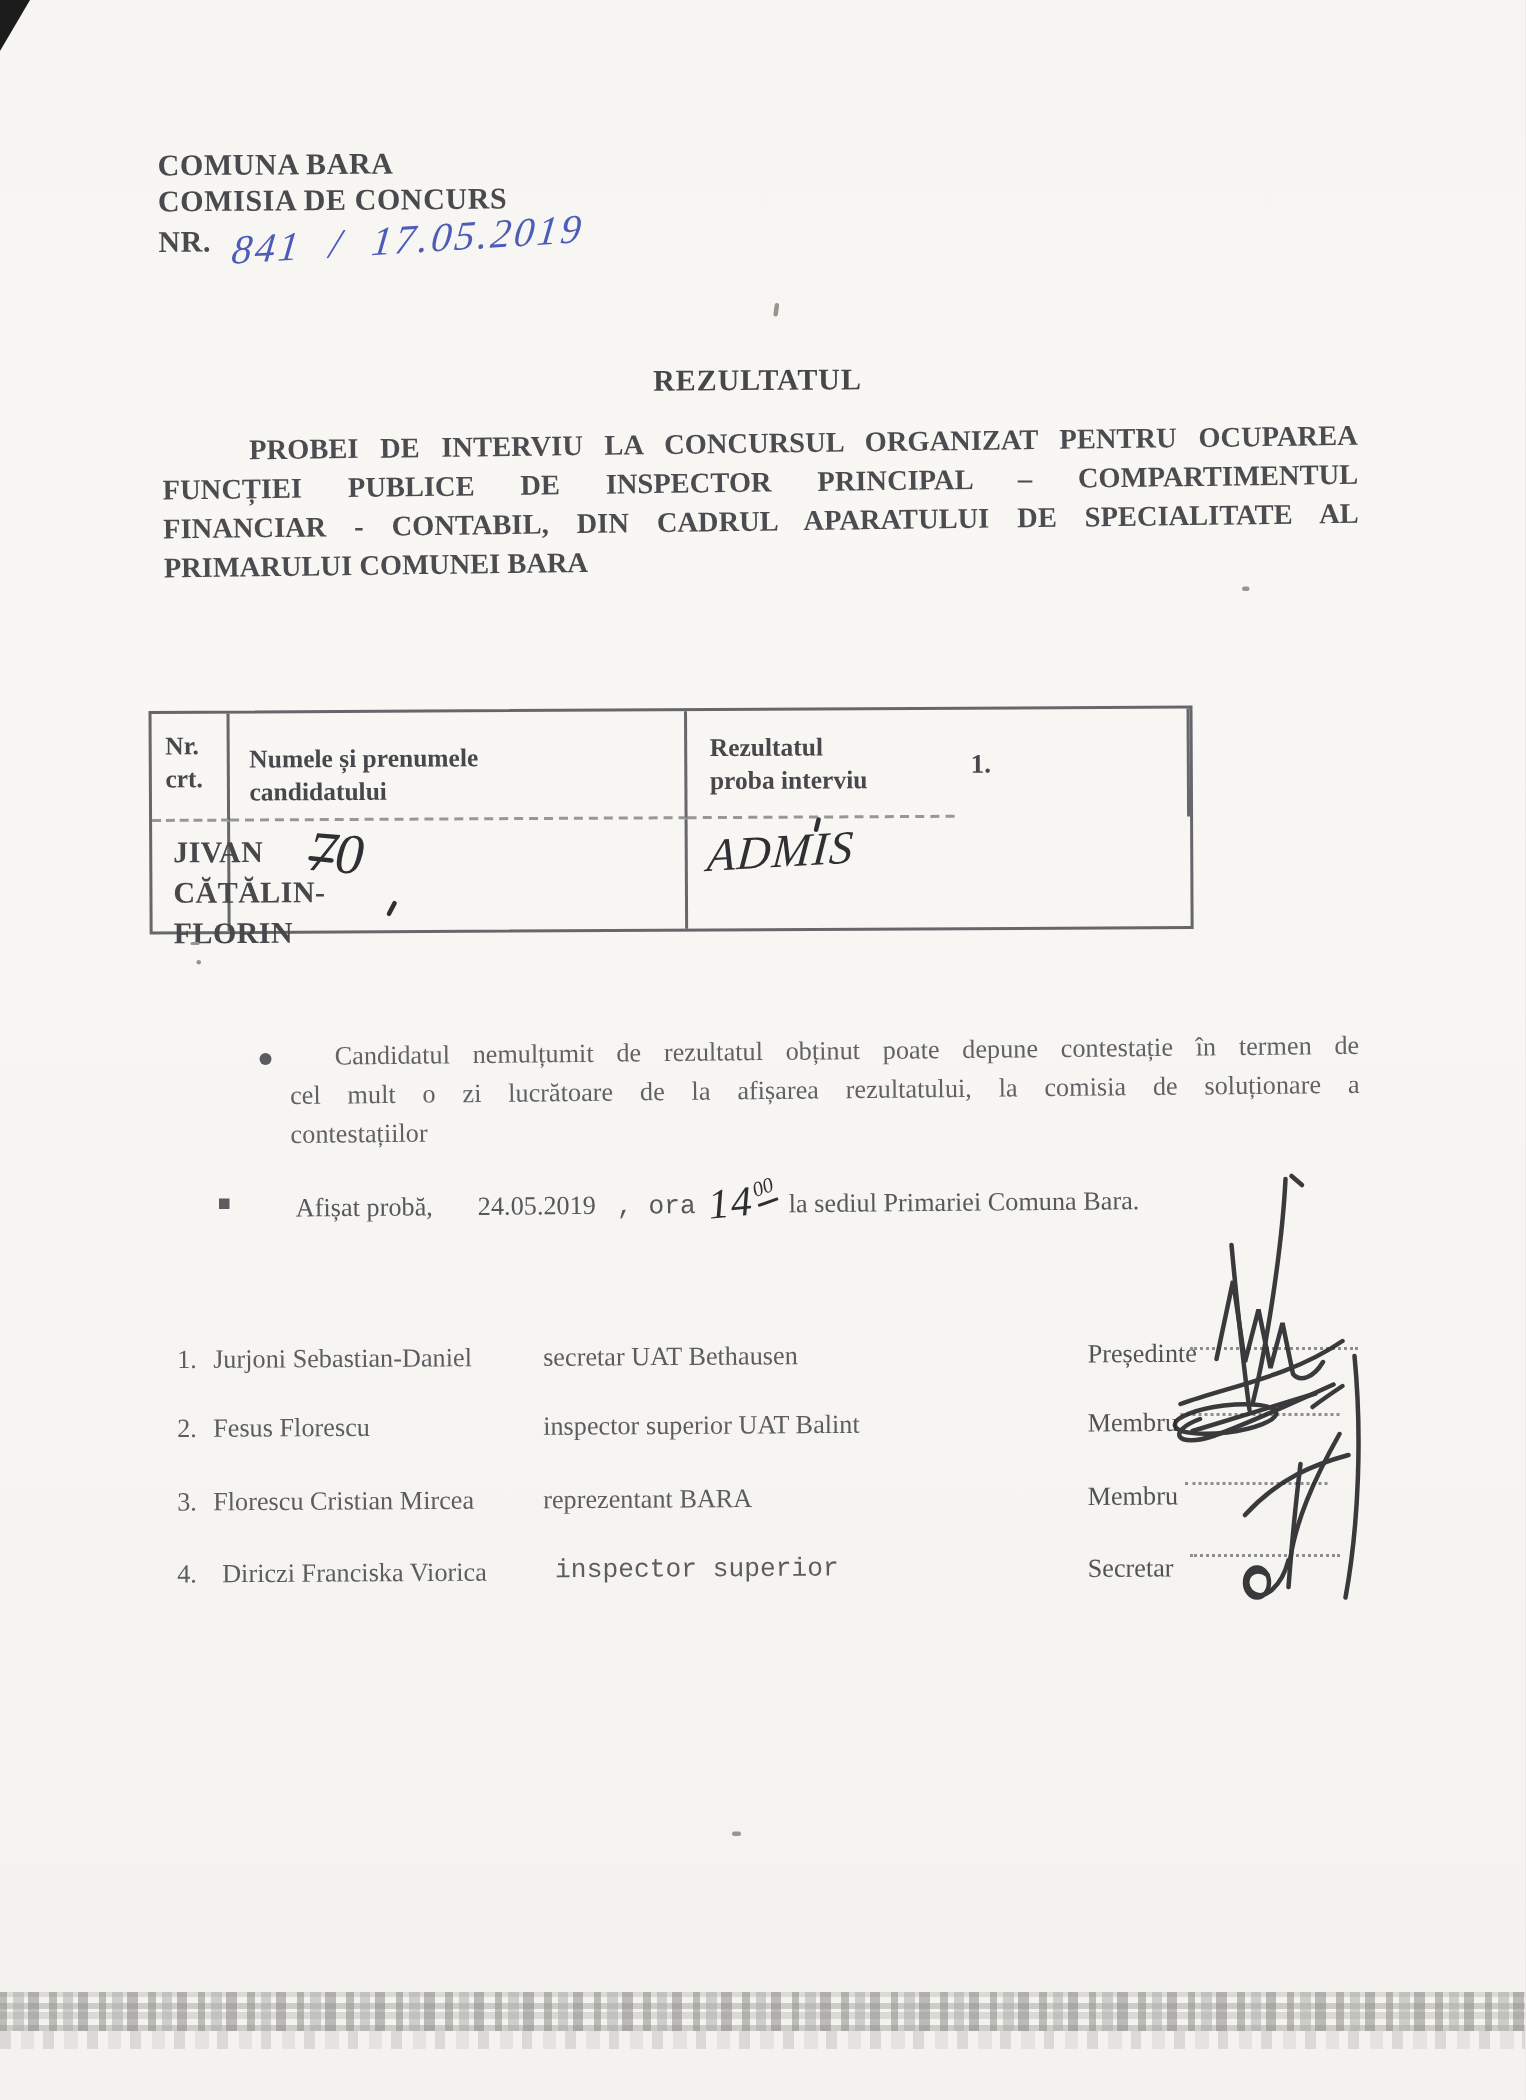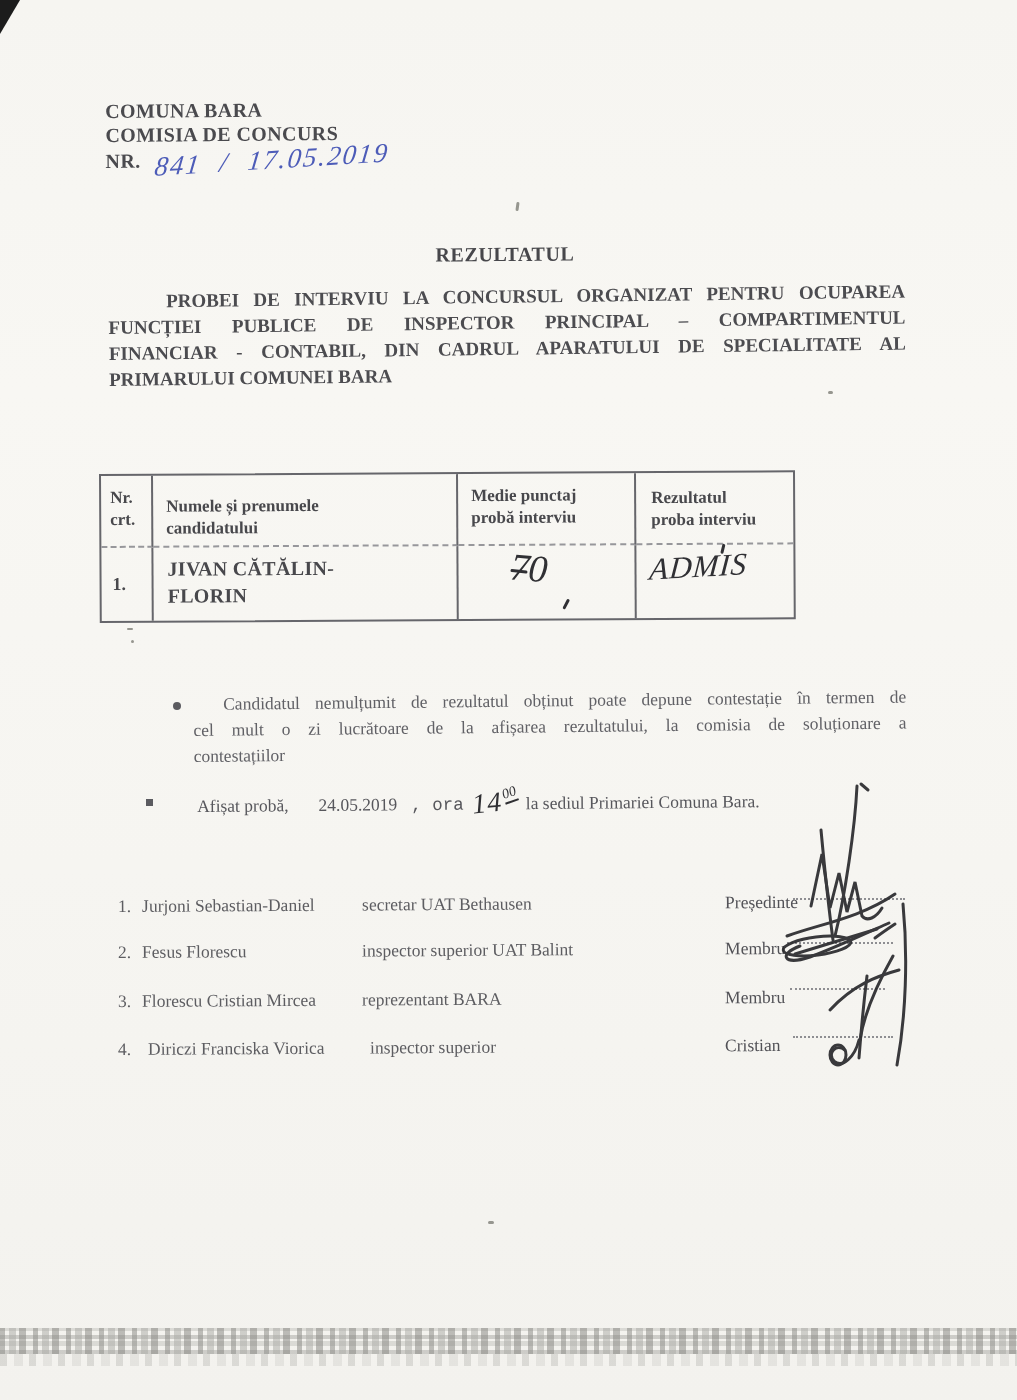--- a/index.html
+++ b/index.html
@@ -125,22 +125,20 @@
     <div class="just">FUNCȚIEI PUBLICE DE INSPECTOR PRINCIPAL – COMPARTIMENTUL</div>
     <div class="just">FINANCIAR - CONTABIL, DIN CADRUL APARATULUI DE SPECIALITATE AL</div>
     <div>PRIMARULUI COMUNEI BARA</div>
   </div>
 
   <div class="results-table">
     <div class="cell th th-nr">Nr.
 crt.</div>
     <div class="cell th th-name">Numele și prenumele
 candidatului</div>
-    <div class="cell th th-score">Medie punctaj
-probă interviu</div>
     <div class="cell th th-result last">Rezultatul
 proba interviu</div>
 
     <div class="cell td-nr">1.</div>
     <div class="cell td-name">JIVAN CĂTĂLIN-
 FLORIN</div>
     <div class="cell">
       <span class="hand-score">70</span>
       <span class="seven-cross"></span>
       <span class="score-comma"></span>
@@ -180,22 +178,22 @@
   </div>
   <div class="crow" style="top:991px;">
     <span class="c-nr">3.</span>
     <span class="c-name">Florescu Cristian Mircea</span>
     <span class="c-role">reprezentant BARA</span>
     <span class="c-pos">Membru</span>
   </div>
   <div class="crow" style="top:1039px;">
     <span class="c-nr">4.</span>
     <span class="c-name" style="left:30px;">Diriczi Franciska Viorica</span>
-    <span class="c-role" style="left:252px;">inspector superior</span>
-    <span class="c-pos">Cristian</span>
+    <span class="c-role" style="left:252px;font-family:Liberation Mono, monospace;">inspector superior</span>
+    <span class="c-pos">Secretar</span>
   </div>
 
   <div class="sig-line" style="left:793px;top:898px;width:112px;"></div>
   <div class="sig-line" style="left:787px;top:942px;width:106px;"></div>
   <div class="sig-line" style="left:790px;top:988px;width:95px;"></div>
   <div class="sig-line" style="left:793px;top:1036px;width:100px;"></div>
 
   <svg class="sig-svg" width="150" height="300" viewBox="0 0 150 300">
     <g fill="none" stroke="#2a2a2d" stroke-width="3" stroke-linecap="round" opacity="0.92">
       <path d="M 82,8 C 80,50 70,118 60,158"></path>

